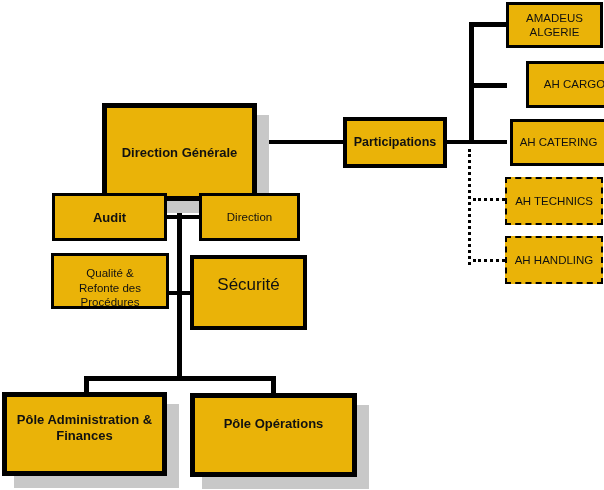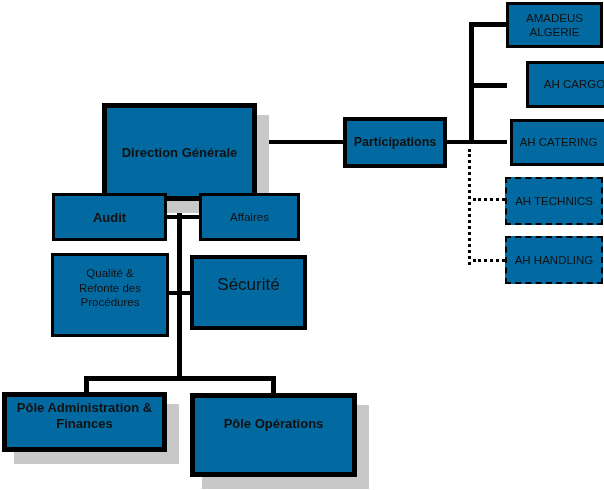--- a/index.html
+++ b/index.html
@@ -12,21 +12,21 @@
     width: 604px;
     height: 490px;
     background: #ffffff;
     font-family: "Liberation Sans", sans-serif;
     color: #111111;
     overflow: hidden;
   }
   .box {
     position: absolute;
     box-sizing: border-box;
-    background: #0369a1;
+    background: #eab308;
     border: 3px solid #000000;
     display: flex;
     flex-direction: column;
     align-items: center;
     justify-content: center;
     text-align: center;
     line-height: 15px;
     font-size: 11.5px;
   }
   .box span { display: block; }
@@ -42,23 +42,23 @@
   
   #dg          { left: 102px; top: 103px; width: 155px; height: 98px; border-width: 5px; font-size: 13px; }
   #parts       { left: 343px; top: 117px; width: 104px; height: 51px; border-width: 4px; font-size: 12.5px; }
   #amadeus     { left: 506px; top: 2px;   width: 97px;  height: 46px; line-height: 14px; }
   #cargo       { left: 506px; top: 61px;  width: 97px;  height: 47px; margin-left: 20px; }
   #catering    { left: 510px; top: 119px; width: 97px;  height: 47px; }
   #technics    { left: 505px; top: 177px; width: 98px;  height: 48px; border: 2px dashed #000000; }
   #handling    { left: 505px; top: 236px; width: 98px;  height: 48px; border: 2px dashed #000000; }
   #audit       { left: 52px;  top: 193px; width: 115px; height: 48px; font-size: 13px; align-items: center; }
   #affaires    { left: 199px; top: 193px; width: 101px; height: 48px; }
-  #qualite     { left: 51px;  top: 253px; width: 118px; height: 84px; justify-content: flex-start; padding-top: 10px; line-height: 14.5px; }
+  #qualite     { left: 51px;  top: 253px; width: 118px; height: 56px; justify-content: flex-start; padding-top: 10px; line-height: 14.5px; }
   #securite    { left: 190px; top: 255px; width: 117px; height: 75px; border-width: 4px; font-size: 17px; padding-bottom: 16px; }
-  #pole-admin  { left: 2px;   top: 392px; width: 165px; height: 60px; border-width: 5px; font-size: 13px; line-height: 16px; padding-bottom: 12px; }
+  #pole-admin  { left: 2px;   top: 392px; width: 165px; height: 84px; border-width: 5px; font-size: 13px; line-height: 16px; padding-bottom: 12px; }
   #pole-ops    { left: 190px; top: 393px; width: 167px; height: 84px; border-width: 5px; font-size: 13px; padding-bottom: 24px; }
 
   
   #l-dg-parts      { left: 255px; top: 140px; width: 90px;  height: 4px; }
   #l-parts-right   { left: 445px; top: 140px; width: 62px;  height: 4px; }
   #l-right-vert    { left: 469px; top: 22px;  width: 5px;   height: 122px; }
   #l-stub-amadeus  { left: 471px; top: 22px;  width: 36px;  height: 5px; }
   #l-stub-cargo    { left: 471px; top: 83px;  width: 36px;  height: 5px; }
   #d-right-vert    { left: 468px; top: 149px; height: 116px; }
   #d-stub-technics { left: 473px; top: 198px; width: 32px; }
@@ -118,21 +118,21 @@
 
   <div class="box" id="handling">
     <span>AH HANDLING</span>
   </div>
 
   <div class="box bold" id="audit">
     <span>Audit</span>
   </div>
 
   <div class="box" id="affaires">
-    <span>Affaires</span>
+    <span>Direction</span>
   </div>
 
   <div class="box" id="qualite">
     <span>Qualité &amp;</span>
     <span>Refonte des</span>
     <span>Procédures</span>
   </div>
 
   <div class="box" id="securite">
     <span>Sécurité</span>

